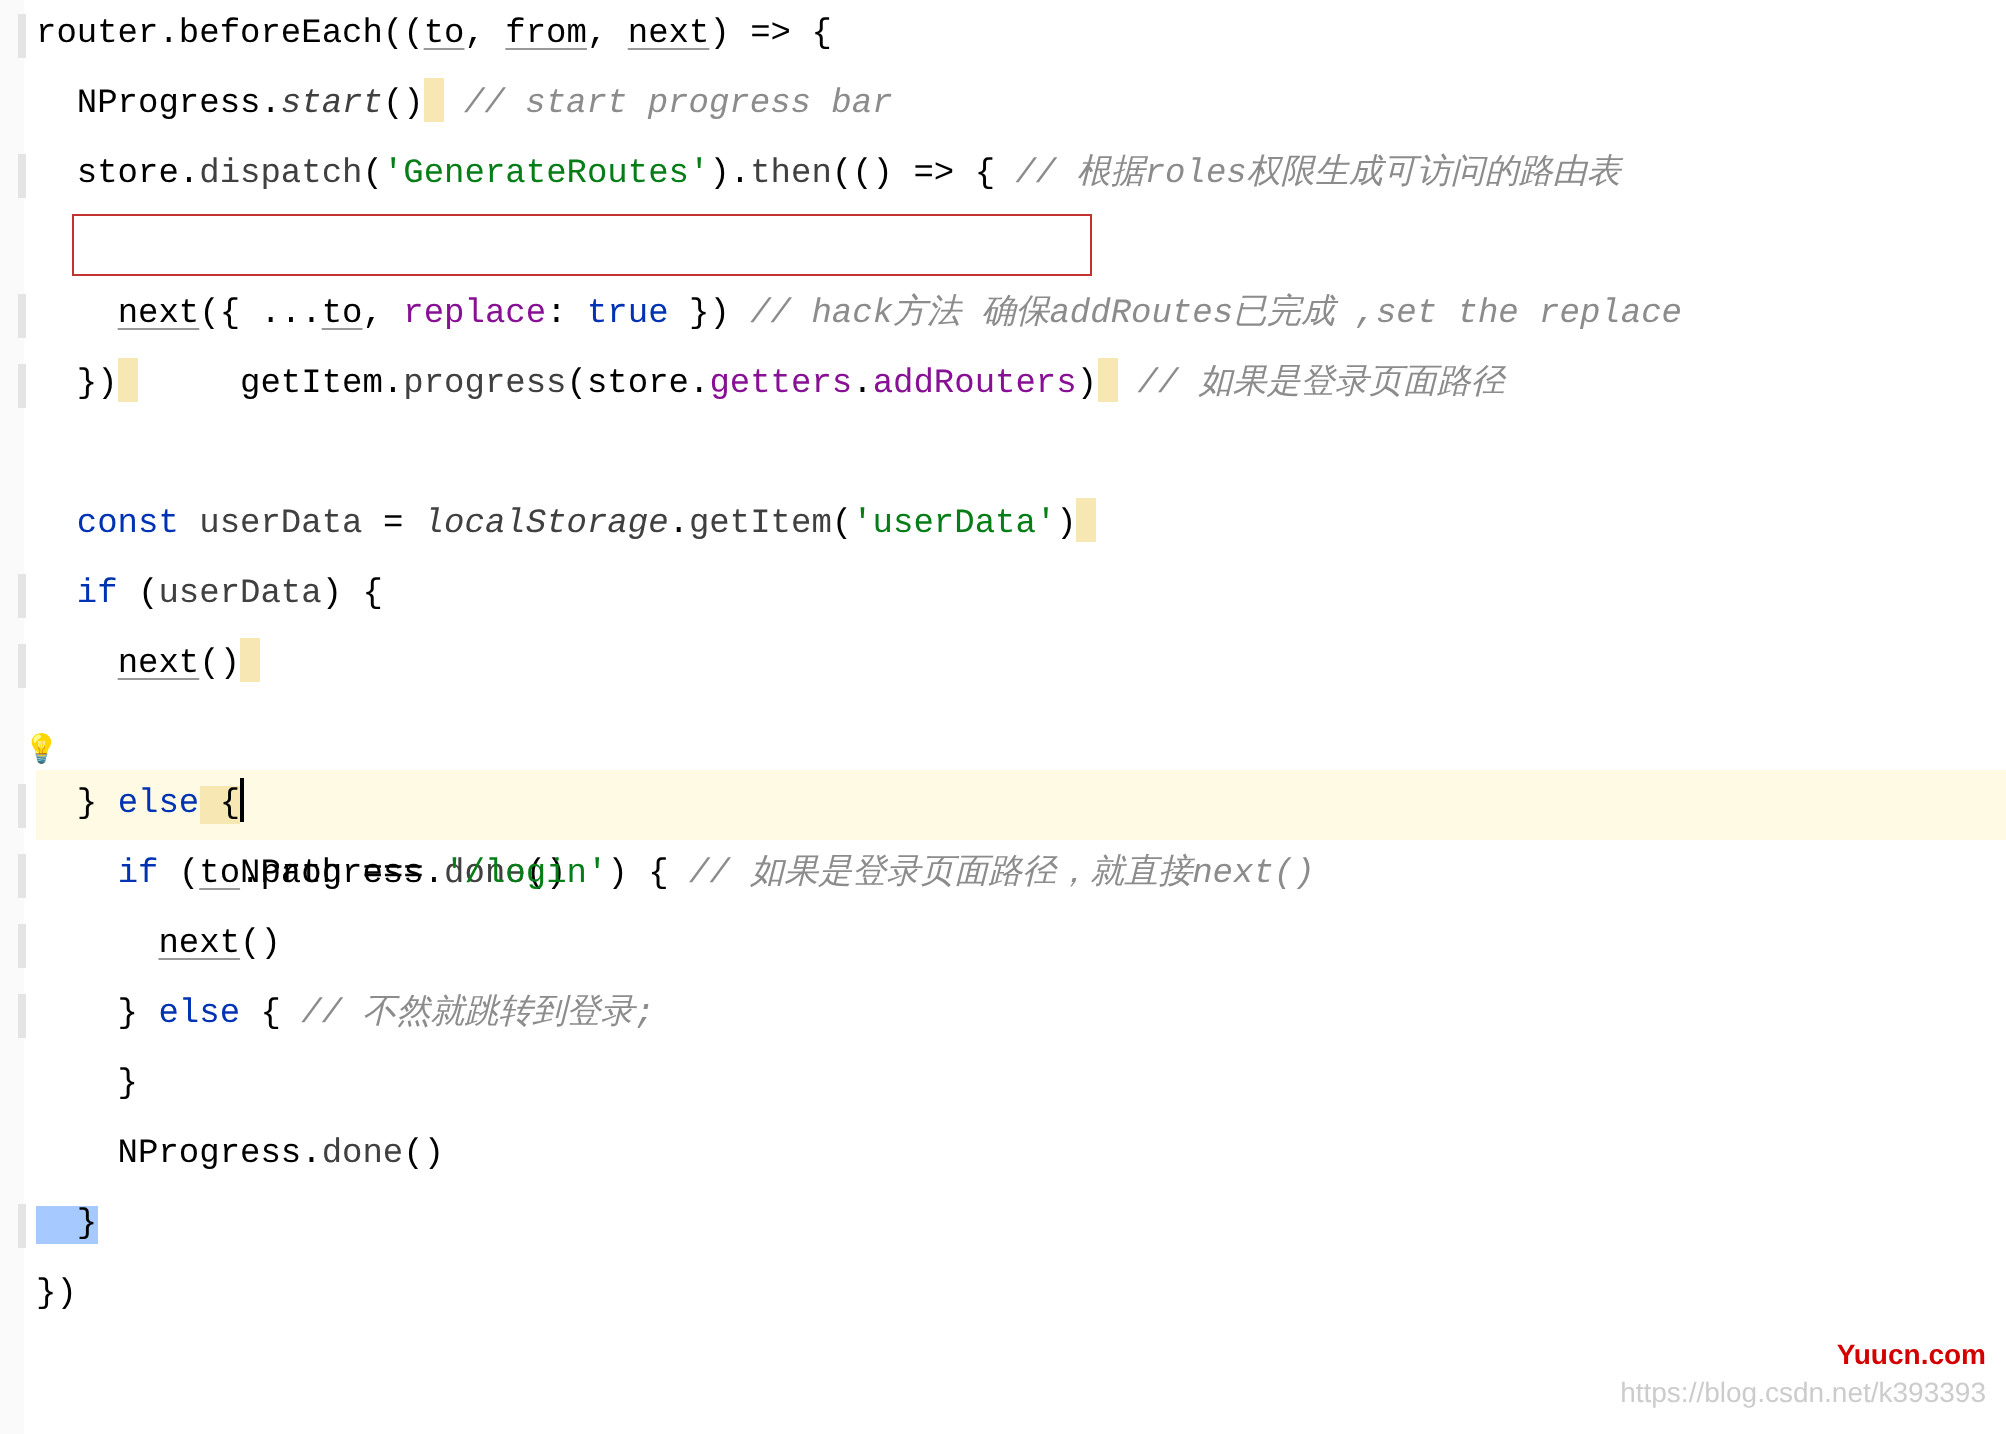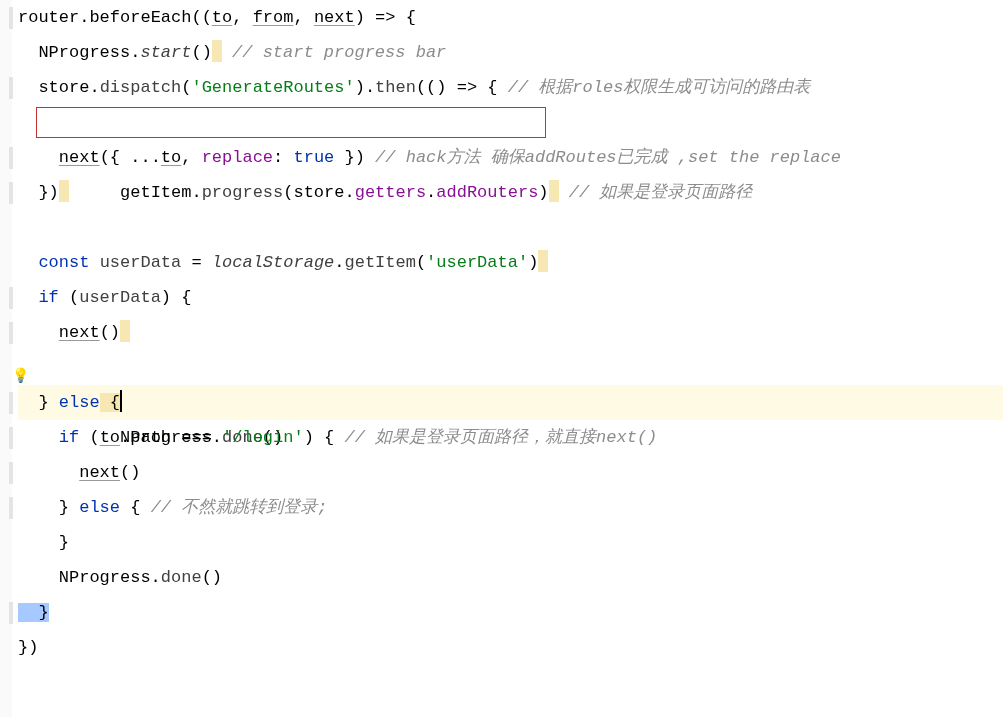--- a/index.html
+++ b/index.html
@@ -169,13 +169,17 @@
     <div class="line"><span class="tok-default">    }</span></div>
 
     <div class="line"><span class="tok-default">    NProgress.</span><span class="tok-prop">done</span><span class="tok-default">()</span></div>
 
     <div class="line"><span class="tok-default sel-blue">  }</span></div>
 
     <div class="line"><span class="tok-default">})</span></div>
 
   </div>
 
+  <div class="watermark">
+    <div class="wm-red">Yuucn.com</div>
+    <div class="wm-grey">https://blog.csdn.net/k393393</div>
+  </div>
 </div>
 
 </body></html>

